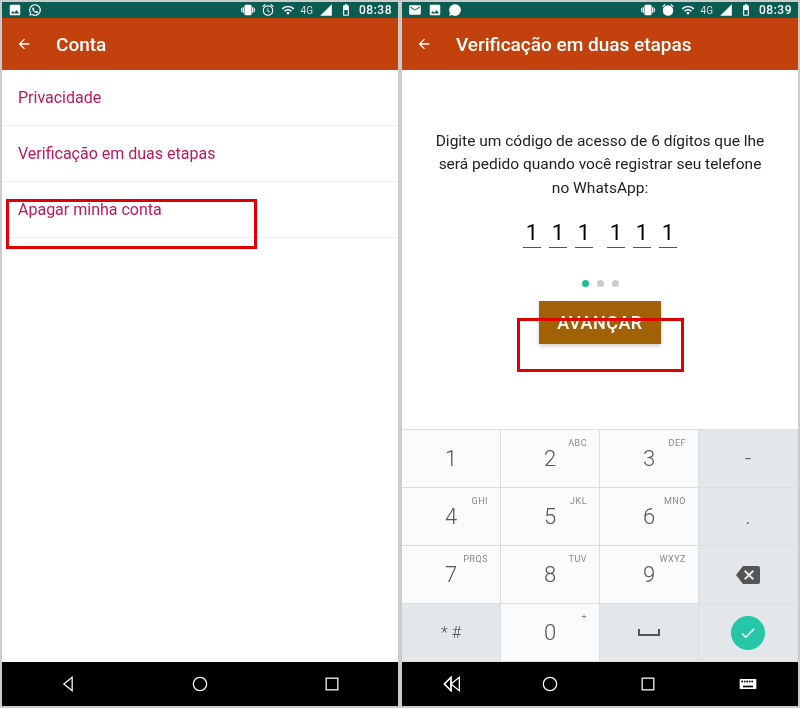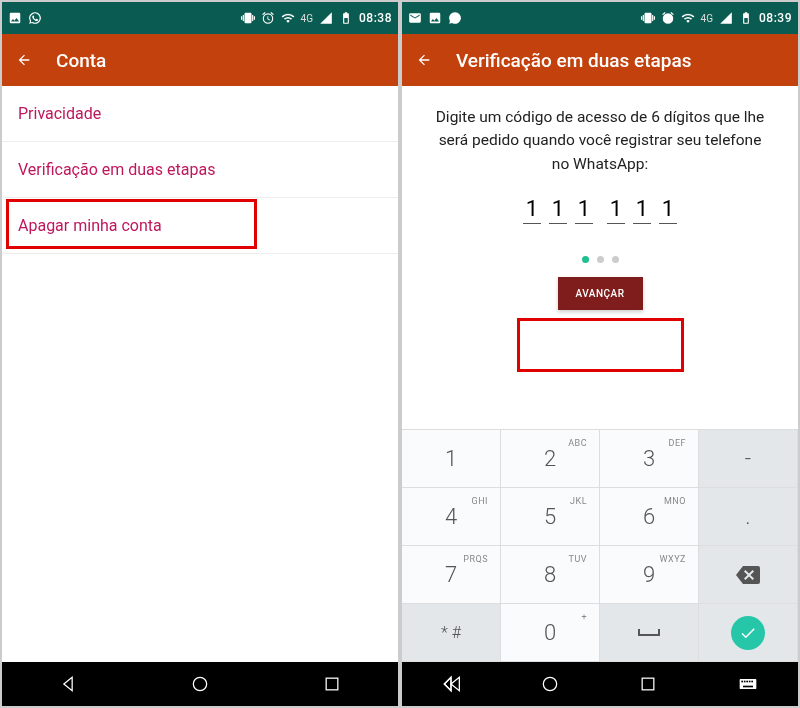--- a/index.html
+++ b/index.html
@@ -1,38 +1,38 @@
 <!DOCTYPE html>
 <html><head>
 <meta charset="utf-8">
 <style>
   * { margin: 0; padding: 0; box-sizing: border-box; font-family: Roboto, Arial, sans-serif; }
   body { background: #ccc; display: flex; gap: 4px; padding: 2px; }
   .phone { width: 396px; height: 704px; background: #fff; display: flex; flex-direction: column; position: relative; }
-  .statusbar { height: 32px; background: #0a5c52; color: #fff; display: flex; align-items: center; justify-content: space-between; padding: 0 6px; font-size: 12px; }
+  .statusbar { height: 16px; background: #0a5c52; color: #fff; display: flex; align-items: center; justify-content: space-between; padding: 0 6px; font-size: 12px; }
   .status-left { display: flex; gap: 6px; align-items: center; }
   .status-right { display: flex; gap: 6px; align-items: center; font-size: 12px; }
   .status-right .clock { font-weight: 500; letter-spacing: 0.5px; }
   .icon-svg { width: 16px; height: 16px; fill: #fff; }
   .icon-svg-sm { width: 14px; height: 14px; fill: #fff; }
   .appbar { height: 52px; background: #c2410c; color: #fff; display: flex; align-items: center; padding: 0 14px; gap: 24px; }
   .appbar .title { font-size: 19px; font-weight: 500; }
   .content { flex: 1; background: #fff; overflow: hidden; display: flex; flex-direction: column; }
   .list-item { padding: 18px 16px; font-size: 16px; color: #be185d; border-bottom: 1px solid #eee; }
   .highlight-box { border: 3px solid #e00000; position: absolute; pointer-events: none; }
   .left-highlight { top: 197px; left: 4px; width: 251px; height: 50px; }
-  .instructions { padding: 20px 28px 10px; text-align: center; font-size: 15.5px; color: #222; line-height: 1.5; }
+  .instructions { padding: 20px 28px 10px; text-align: center; font-size: 15.5px; color: #222; line-height: 1.5; margin-top: 40px; }
   .pin-row { display: flex; justify-content: center; gap: 14px; margin-top: 10px; font-size: 22px; letter-spacing: 0; }
   .pin-group { display: flex; gap: 8px; }
   .pin-digit { width: 18px; text-align: center; border-bottom: 1.5px solid #555; padding-bottom: 2px; }
   .dots { display: flex; justify-content: center; gap: 8px; margin-top: 32px; }
   .dot { width: 7px; height: 7px; border-radius: 50%; background: #ccc; }
   .dot.active { background: #1fbf8f; }
   .advance-wrap { display: flex; justify-content: center; margin-top: 14px; position: relative; }
-  .advance-btn { background: #7f1d1d; color: #fff; border: none; padding: 11px 18px; font-size: 10px; font-weight: 500; letter-spacing: 0.5px; box-shadow: 0 2px 4px rgba(0,0,0,0.2); }
+  .advance-btn { background: #a16207; color: #fff; border: none; padding: 11px 18px; font-size: 18px; font-weight: 500; letter-spacing: 0.5px; box-shadow: 0 2px 4px rgba(0,0,0,0.2); }
   .right-highlight { top: 316px; left: 115px; width: 167px; height: 54px; }
   .keyboard { background: #eceff1; display: grid; grid-template-columns: repeat(4, 1fr); border-top: 1px solid #ddd; margin-top: auto; }
   .key { height: 58px; border-right: 1px solid #ddd; border-bottom: 1px solid #ddd; display: flex; align-items: center; justify-content: center; position: relative; background: #fafbfc; }
   .key .num { font-size: 22px; color: #555; font-weight: 300; }
   .key .letters { position: absolute; right: 12px; top: 8px; font-size: 9px; color: #888; letter-spacing: 0.5px; }
   .key.util { background: #e3e7ea; }
   .key.ok { background: #e3e7ea; }
   .ok-circle { width: 34px; height: 34px; border-radius: 50%; background: #26c6a9; display: flex; align-items: center; justify-content: center; }
   .navbar { height: 44px; background: #000; display: flex; align-items: center; justify-content: space-around; }
   .nav-icon { width: 20px; height: 20px; }

